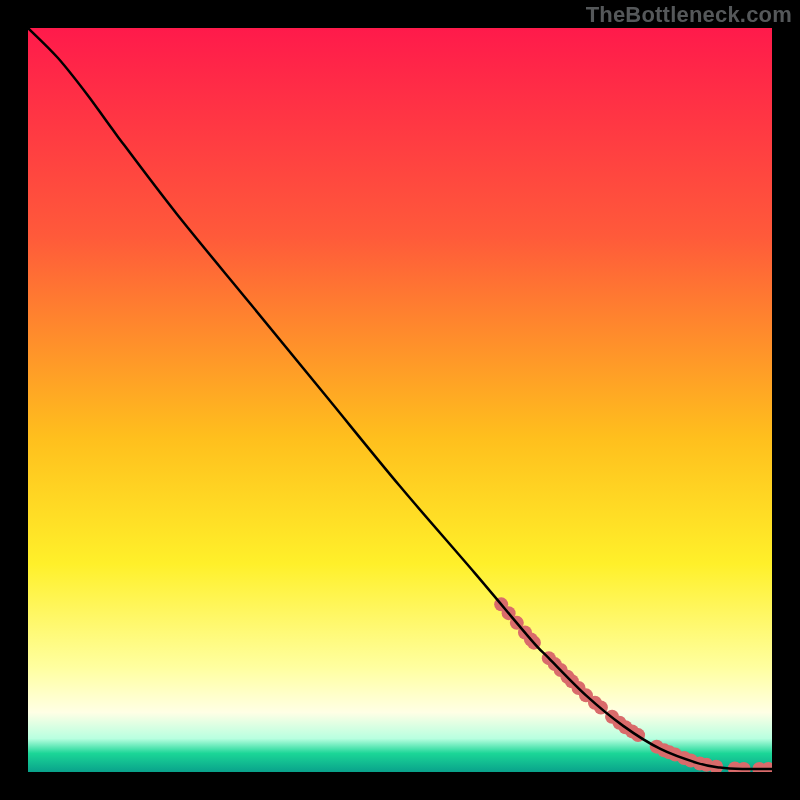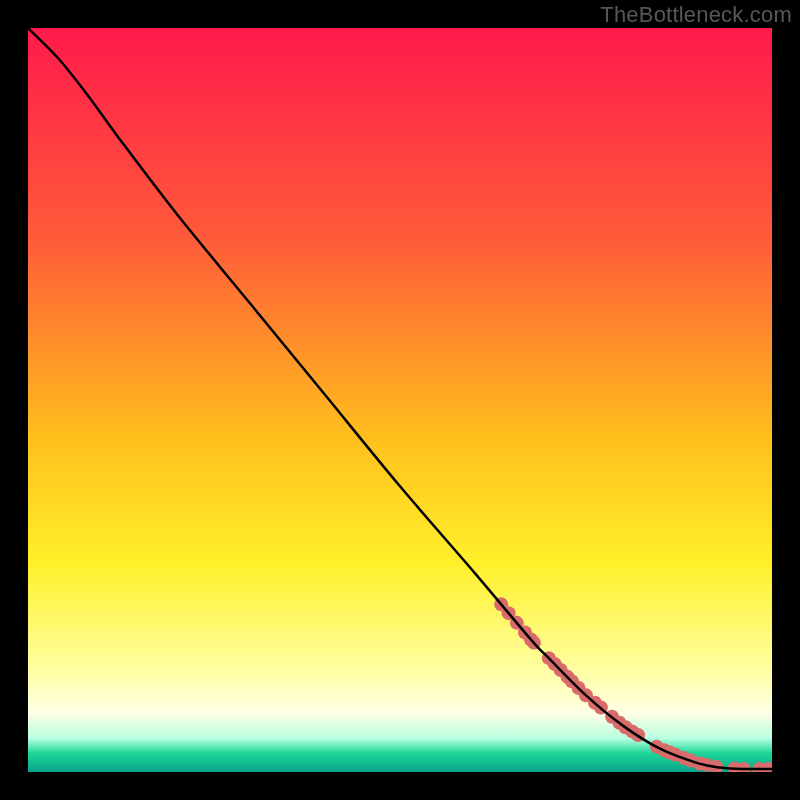--- a/index.html
+++ b/index.html
@@ -16,21 +16,21 @@
     width: 800px;
     height: 800px;
     background: #000;
   }
   .watermark {
     position: absolute;
     top: 2px;
     right: 8px;
     color: #55585a;
     font-size: 22px;
-    font-weight: 400;
+    font-weight: 700;
     letter-spacing: 0.2px;
     user-select: none;
     text-align: center;
   }
   .plot {
     position: absolute;
     left: 28px;
     top: 28px;
     width: 744px;
     height: 744px;

